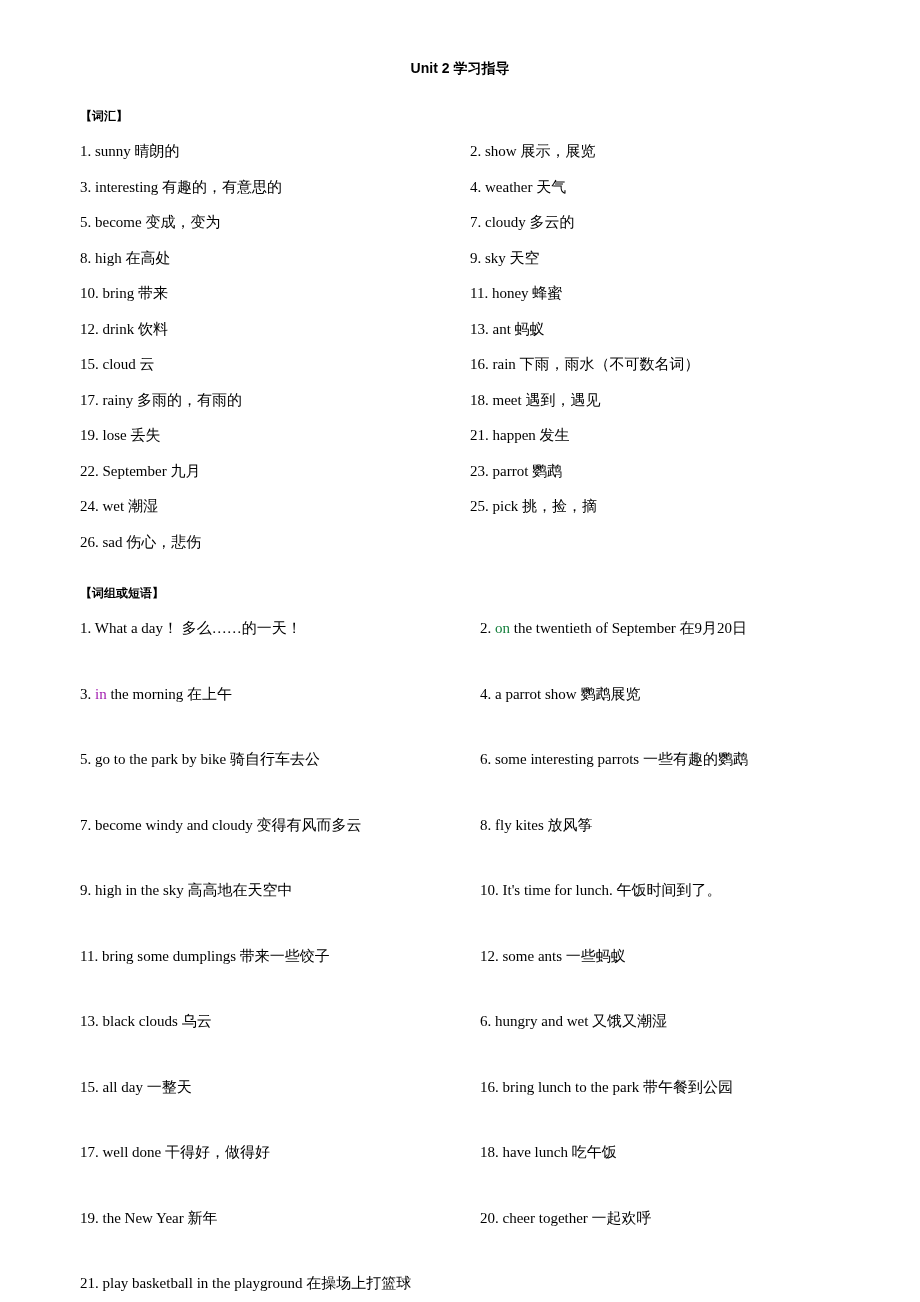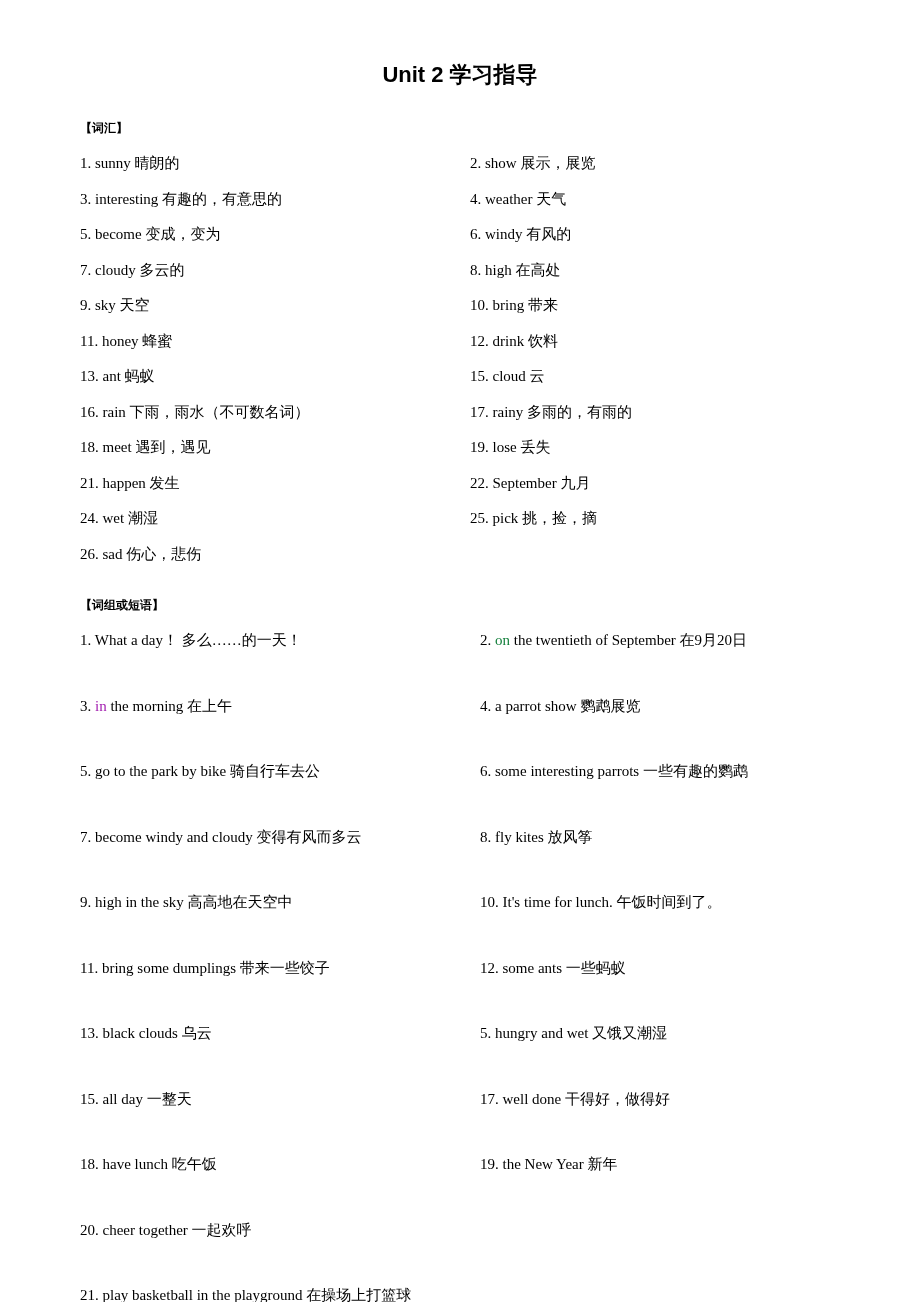--- a/index.html
+++ b/index.html
@@ -11,21 +11,21 @@
       background: #fff;
       font-family: "SimSun", "宋体", serif;
       font-size: 15px;
       color: #000;
       width: 920px;
       min-height: 1302px;
       padding: 60px 80px 60px 80px;
     }
     .page-title {
       text-align: center;
-      font-size: 22px;
+      font-size: 14px;
       font-weight: bold;
       margin-bottom: 30px;
       font-family: "SimHei", "黑体", sans-serif;
     }
     .section-header {
       font-size: 12px;
       font-weight: bold;
       margin-bottom: 14px;
     }
     .vocab-section {
@@ -79,35 +79,35 @@
 
 <div class="vocab-section">
   <div class="section-header">【词汇】</div>
   <div class="vocab-grid">
 
   <div class="vocab-item">1. sunny  晴朗的</div>
       <div class="vocab-item">2. show  展示，展览</div>
       <div class="vocab-item">3. interesting  有趣的，有意思的</div>
       <div class="vocab-item">4. weather  天气</div>
       <div class="vocab-item">5. become  变成，变为</div>
-      <div class="vocab-item">6. windy  有风的</div>
       <div class="vocab-item">7. cloudy  多云的</div>
       <div class="vocab-item">8. high  在高处</div>
       <div class="vocab-item">9. sky  天空</div>
       <div class="vocab-item">10. bring  带来</div>
       <div class="vocab-item">11. honey  蜂蜜</div>
       <div class="vocab-item">12. drink  饮料</div>
       <div class="vocab-item">13. ant  蚂蚁</div>
       <div class="vocab-item">15. cloud  云</div>
       <div class="vocab-item">16. rain  下雨，雨水（不可数名词）</div>
       <div class="vocab-item">17. rainy  多雨的，有雨的</div>
       <div class="vocab-item">18. meet  遇到，遇见</div>
       <div class="vocab-item">19. lose  丢失</div>
       <div class="vocab-item">21. happen  发生</div>
       <div class="vocab-item">22. September  九月</div>
+      <div class="vocab-item">23. parrot  鹦鹉</div>
       <div class="vocab-item">24. wet  潮湿</div>
       <div class="vocab-item">25. pick  挑，捡，摘</div>
       <div class="vocab-item">26. sad  伤心，悲伤</div>
     </div>
 </div>
 
 <div class="phrase-section">
   <div class="section-header">【词组或短语】</div>
   <div class="phrase-grid">
 
@@ -117,22 +117,23 @@
       <div class="phrase-item">4. a parrot show  鹦鹉展览</div>
       <div class="phrase-item">5. go to the park by bike  骑自行车去公</div>
       <div class="phrase-item">6. some interesting parrots  一些有趣的鹦鹉</div>
       <div class="phrase-item">7. become windy and cloudy  变得有风而多云</div>
       <div class="phrase-item">8. fly kites  放风筝</div>
       <div class="phrase-item">9. high in the sky  高高地在天空中</div>
       <div class="phrase-item">10. It's time for lunch.  午饭时间到了。</div>
       <div class="phrase-item">11. bring some dumplings  带来一些饺子</div>
       <div class="phrase-item">12. some ants  一些蚂蚁</div>
       <div class="phrase-item">13. black clouds  乌云</div>
-      <div class="phrase-item">5. hungry and wet  又饿又潮湿</div>
+      <div class="phrase-item">6. hungry and wet  又饿又潮湿</div>
       <div class="phrase-item">15. all day  一整天</div>
+      <div class="phrase-item">16. bring lunch to the park  带午餐到公园</div>
       <div class="phrase-item">17. well done  干得好，做得好</div>
       <div class="phrase-item">18. have lunch  吃午饭</div>
       <div class="phrase-item">19. the New Year  新年</div>
       <div class="phrase-item">20. cheer together  一起欢呼</div>
       <div class="phrase-item full-width">21. play basketball in the playground  在操场上打篮球</div>
       <div class="phrase-item">22. go away  离开</div>
       <div class="phrase-item">31. look sad  看起来伤心</div>
     </div>
 </div>
 

